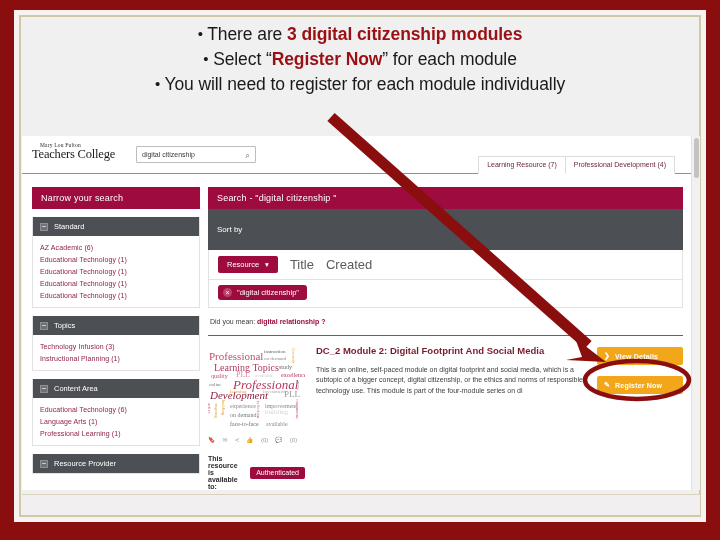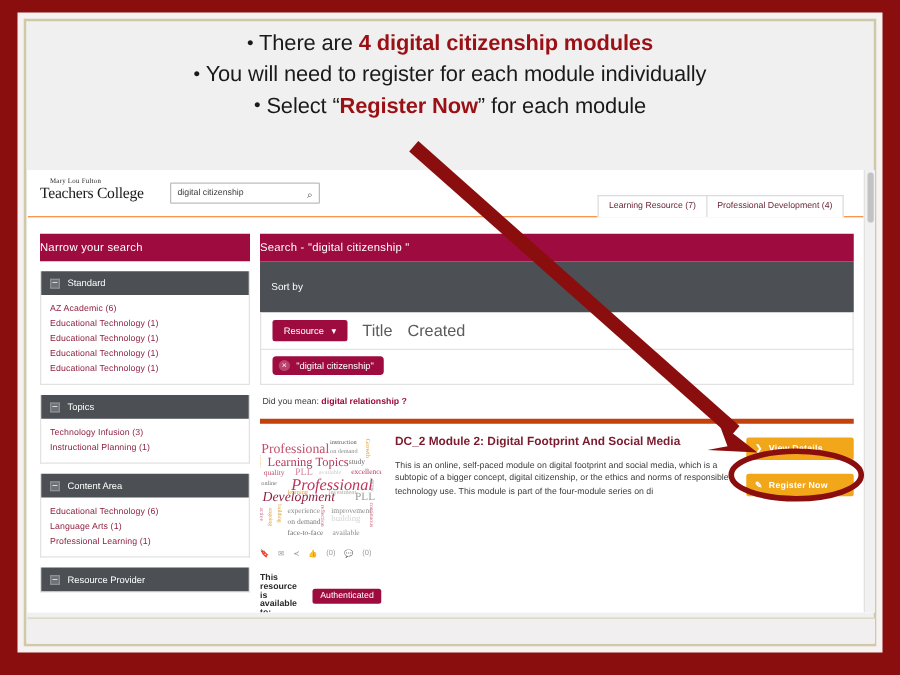--- a/index.html
+++ b/index.html
@@ -132,21 +132,21 @@
   }
   .col-right {
     position: absolute; left: 186px; top: 13px;
     right: 8px;
   }
 
   .bar-crimson {
     background: #9E0B3E;
     color: #FFFFFF;
     font-size: 9px;
-    padding: 6px 0;
+    padding: 6px 9px;
     letter-spacing: .2px;
   }
   .facet { border: 1px solid #E2E2E2; border-top: none; margin-bottom: 8px; background:#fff;}
   .facet-head {
     background: #4C5054; color: #FFFFFF;
     font-size: 7.5px; padding: 5px 7px;
     display: flex; align-items: center; gap: 6px;
   }
   .minus {
     width: 8px; height: 8px; background: #6E7276;
@@ -194,21 +194,21 @@
     font-size: 7px; line-height: 9px; text-align: center;
   }
   .didyou {
     font-size: 7px; color: #3A3A3A;
     padding: 10px 2px 10px 2px;
   }
   .didyou b { color: #9E0B3E; }
 
   
   .result {
-    border-top: 4px solid #c2410c;
+    border-top: 1px solid #c2410c;
     padding: 9px 0 0 0;
     display: flex;
     gap: 11px;
   }
   .thumb-wrap { width: 97px; flex: none; }
   .wordcloud {
     width: 97px; height: 86px;
     position: relative; overflow: hidden;
     background: #FFFFFF;
     font-family: "Liberation Serif", serif;
@@ -257,29 +257,29 @@
 </head>
 <body>
 
 <div class="slide">
   <div class="slide-inner"></div>
   <div class="slide-board"></div>
 
   <div class="bullets">
     <div class="line">
       <span class="dot">•</span>
-      <span>There are </span><span class="hl">4 digital citizenship modules</span><span></span>
+      <span>There are </span><span class="hl">3 digital citizenship modules</span><span></span>
+    </div>
+    <div class="line">
+      <span class="dot">•</span>
+      <span>Select “</span><span class="hl">Register Now</span><span>” for each module</span>
     </div>
     <div class="line">
       <span class="dot">•</span>
       <span>You will need to register for each module individually</span>
-    </div>
-    <div class="line">
-      <span class="dot">•</span>
-      <span>Select “</span><span class="hl">Register Now</span><span>” for each module</span>
     </div>
   </div>
 
   <div class="shot">
     <div class="shot-pane">
 
       <div class="site-head">
         <div class="logo">
           <div class="l1">Mary Lou Fulton</div>
           <div class="l2">Teachers College</div>

